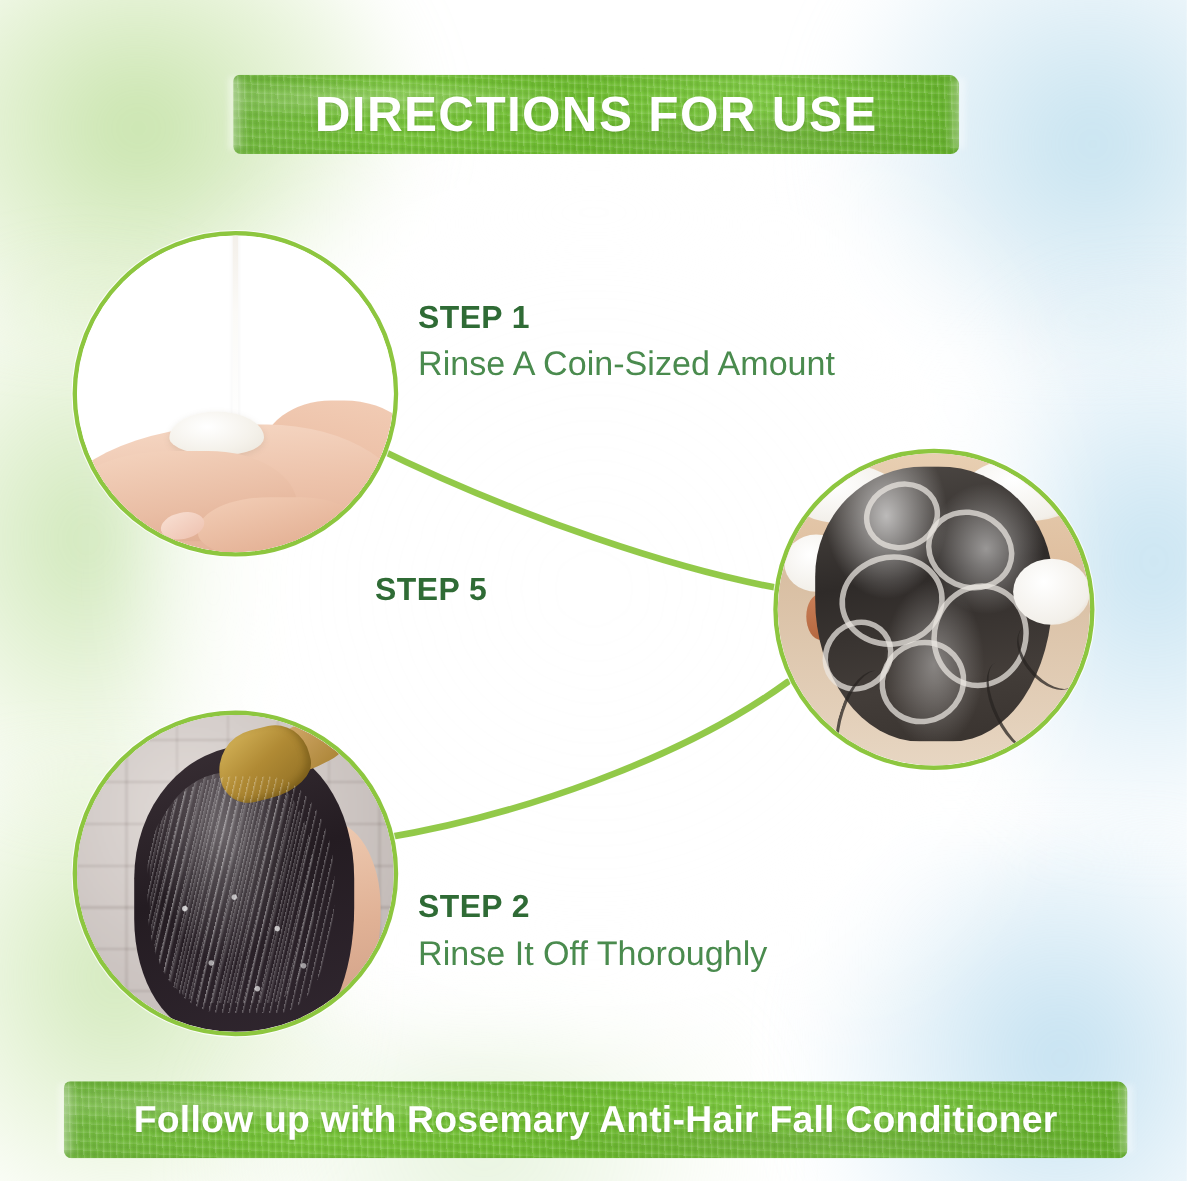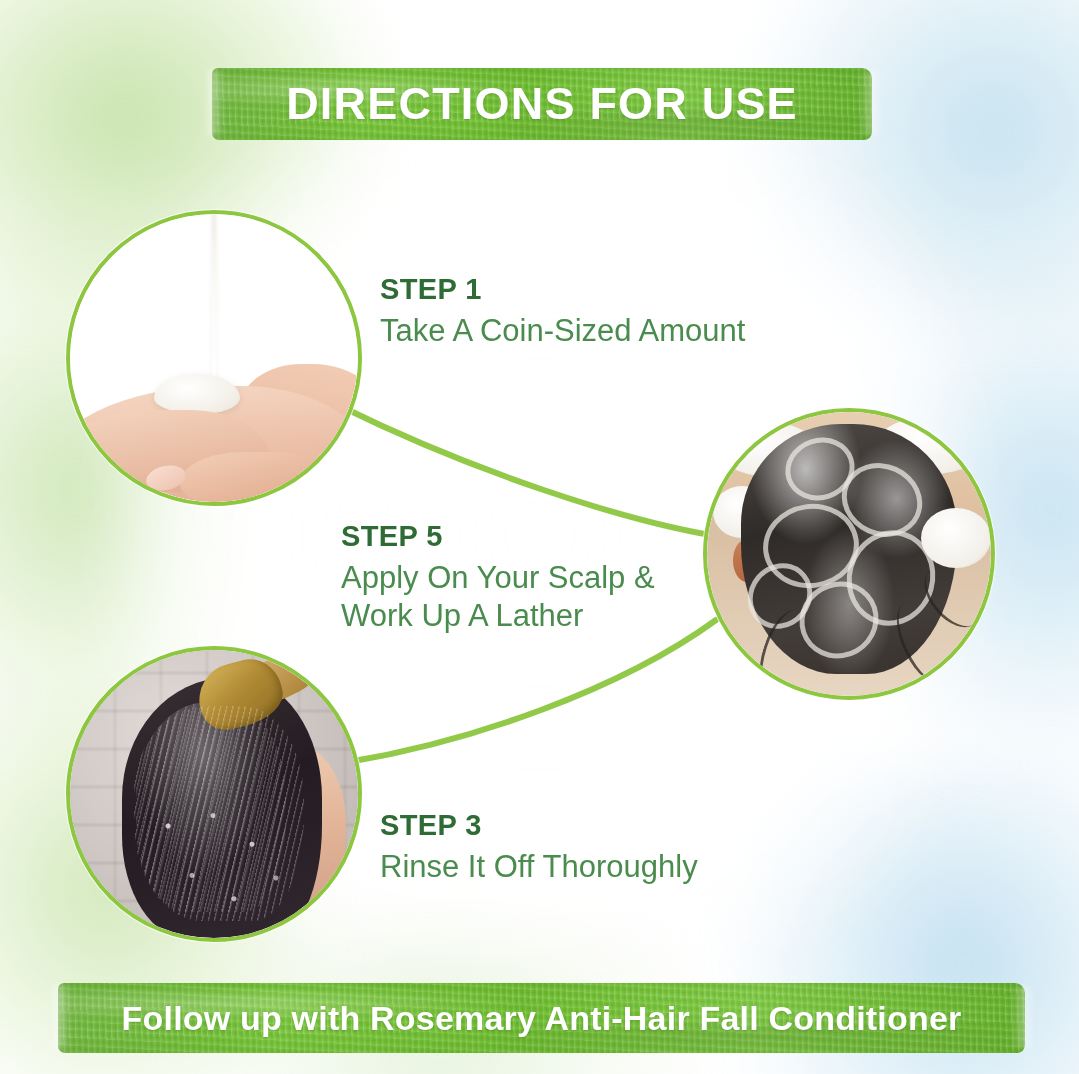--- a/index.html
+++ b/index.html
@@ -320,21 +320,21 @@
       <div class="palm"></div>
       <div class="blob"></div>
       <div class="fingers"></div>
       <div class="thumb"></div>
       <div class="nail"></div>
     </div>
   </div>
 
   <div class="step-block" id="step-1-text">
     <p class="step-title">STEP 1</p>
-    <p class="step-desc">Take A Coin-Sized Amount</p>
+    <p class="step-desc">Rinse A Coin-Sized Amount</p>
   </div>
 
   <div class="photo-circle" id="circle-step-2">
     <div class="art art-lather">
       <div class="shoulder"></div>
       <div class="foam f1"></div>
       <div class="foam f2"></div>
       <div class="foam f4"></div>
       <div class="ear"></div>
       <div class="neck"></div>
@@ -347,40 +347,38 @@
       <div class="swirl s6"></div>
       <div class="foam f3"></div>
       <div class="strand st1"></div>
       <div class="strand st2"></div>
       <div class="strand st3"></div>
     </div>
   </div>
 
   <div class="step-block" id="step-2-text">
     <p class="step-title">STEP 5</p>
-    <p class="step-desc">Apply On Your Scalp &amp;
-Work Up A Lather</p>
   </div>
 
   <div class="photo-circle" id="circle-step-3">
     <div class="art art-rinse">
       <div class="tilewall"></div>
       <div class="face"></div>
       <div class="earshape"></div>
       <div class="head"></div>
       <div class="hairshine"></div>
       <div class="arm"></div>
       <div class="showerhead"></div>
       <div class="spray"></div>
       <div class="droplets"></div>
     </div>
   </div>
 
   <div class="step-block" id="step-3-text">
-    <p class="step-title">STEP 3</p>
+    <p class="step-title">STEP 2</p>
     <p class="step-desc">Rinse It Off Thoroughly</p>
   </div>
 
   <div class="banner" id="footer-banner">
     <div class="paint"></div>
     <span class="label">Follow up with Rosemary Anti-Hair Fall Conditioner</span>
   </div>
 
 </div>
 

